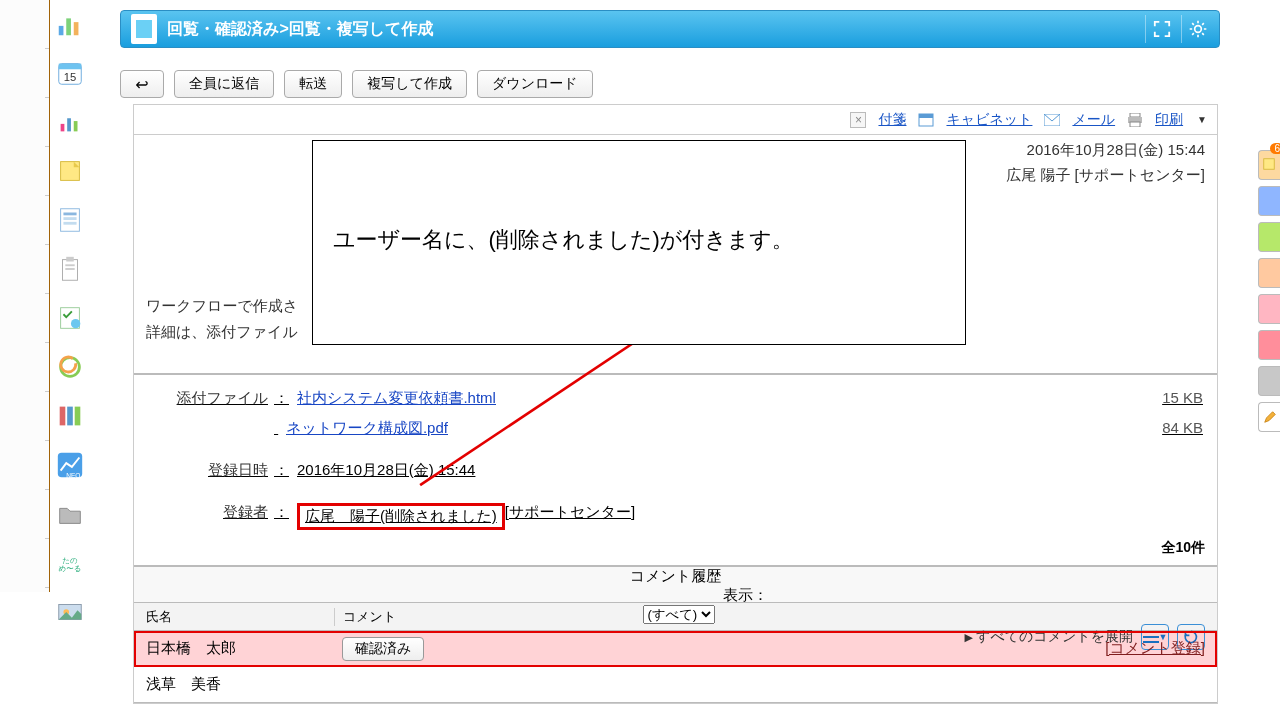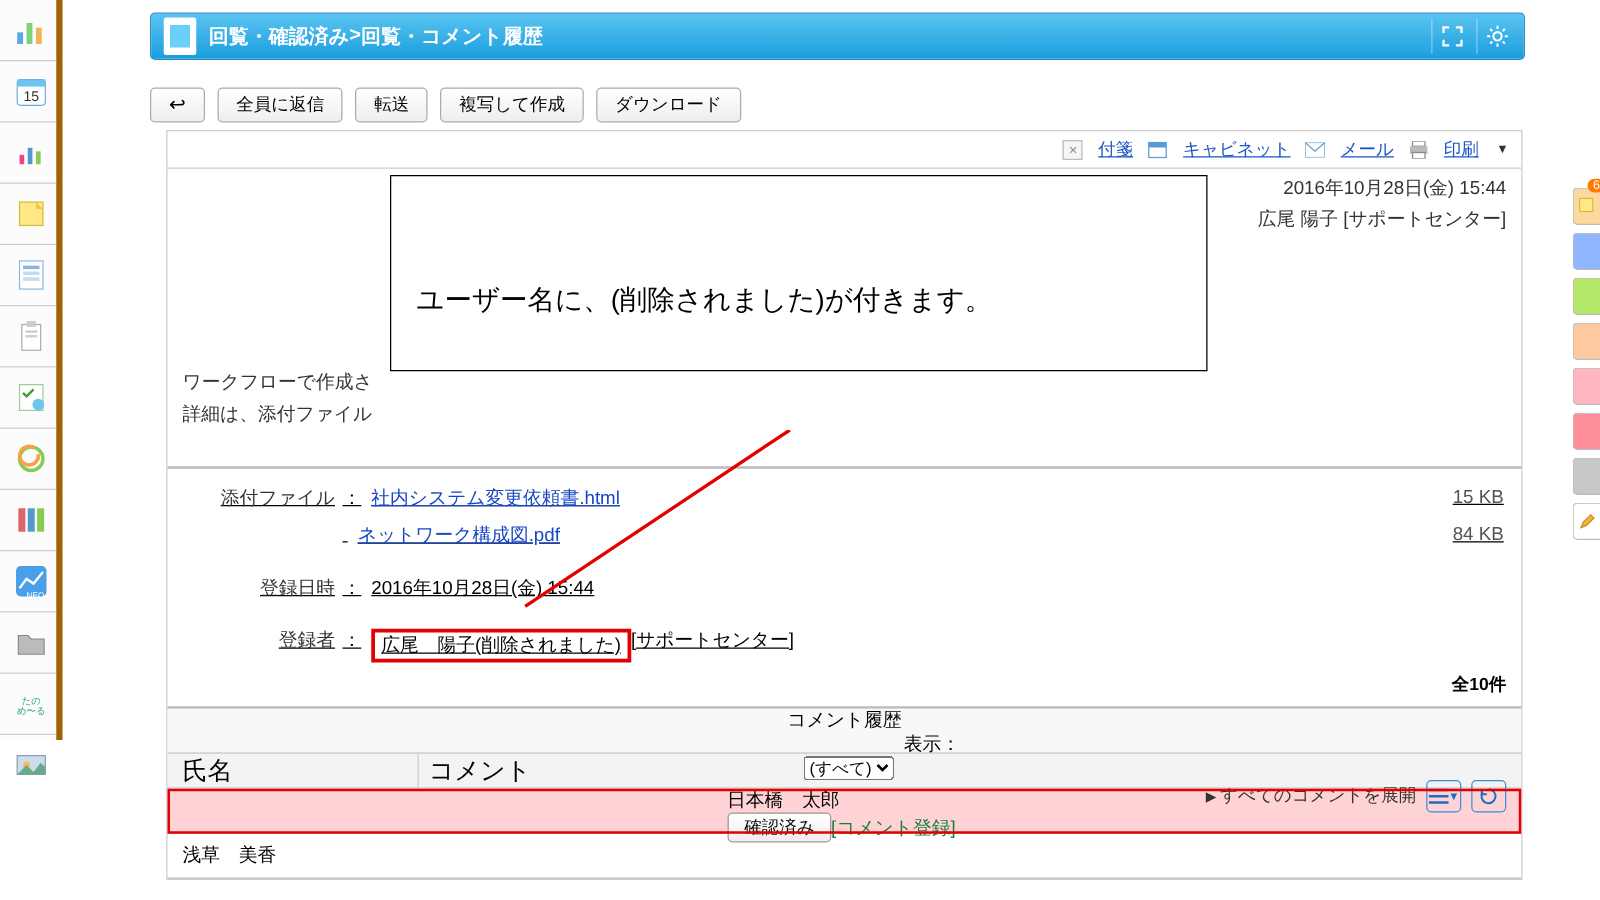--- a/index.html
+++ b/index.html
@@ -1,21 +1,21 @@
 <!DOCTYPE html>
 <html><head>
 <meta charset="utf-8">
 <style>
 * { margin: 0; padding: 0; box-sizing: border-box; font-family: "Meiryo", "MS PGothic", sans-serif; }
 html,body { width: 1280px; height: 720px; overflow: hidden; background: #fff; }
 
 
 .left-rail {
   position: absolute; left: 0; top: 0; width: 50px; height: 592px;
-  background: #fcfcfc; border-right: 5px solid #a16207;
+  background: #fcfcfc; border-right: 1px solid #a16207; padding-left: 45px;
 }
 .left-rail .sep { height: 1px; background: #ccc; margin: 0; }
 .left-rail .item {
   width: 50px; height: 48px; display: flex; align-items: center; justify-content: center;
   cursor: pointer;
 }
 .left-rail .item svg { width: 30px; height: 30px; }
 
 
 .right-rail {
@@ -83,21 +83,21 @@
 .linkbar .arrow-down { font-size:10px; color:#333; margin-left:2px; }
 
 
 .info-block { padding: 6px 12px 14px 12px; border-bottom: 2px solid #bbb; position: relative; min-height: 240px;}
 .info-block .date { text-align: right; font-size:15px; color:#333; }
 .info-block .sender { text-align: right; font-size:15px; color:#333; margin-top:6px; }
 .info-block .bodytxt { margin-top: 108px; font-size:15px; color:#333; line-height:1.7; }
 
 
 .callout {
-  position:absolute; left:312px; top:140px; width:654px; height:157px;
+  position:absolute; left:312px; top:140px; width:654px; height:205px;
   background:#fff; border:1px solid #000; z-index:50;
   padding: 84px 20px 0 20px; font-size:22px;
 }
 .callout-line { position:absolute; z-index:49; left:396px; top:344px; width:260px; height:150px; pointer-events:none; }
 
 
 .kv-block { padding: 14px 14px 2px 14px; font-size:15px; }
 .kv-row { display:flex; align-items:flex-start; min-height:30px;text-decoration:underline; }
 .kv-row .kv-label { width: 120px; text-align:right; margin-right:6px; color:#333;}
 .kv-row .kv-colon { margin-right:8px; }
@@ -116,35 +116,35 @@
 }
 .comment-head .title { }
 .comment-head .disp { margin-left: 140px; }
 .comment-head select { margin-left:6px; height:24px; }
 .comment-head .right-tools { margin-left:auto; display:flex; align-items:center; gap:8px; font-size:14px;}
 .comment-head .right-tools a { color:#333; text-decoration:none; cursor:pointer;}
 .comment-head .tri { font-size:11px; margin-right:3px; }
 .comment-head .mini-btn{ width:28px; height:26px; border:1px solid #3a8fd6; border-radius:4px; display:flex; align-items:center; justify-content:center; color:#1a6fc0; cursor:pointer;}
 .col-head {
   height: 28px; display:flex; align-items:center; border-bottom:1px solid #bbb;
-  background:#f3f3f3; font-size:20px;
+  background:#f3f3f3; font-size:13px;
 }
 .col-head .c1 { width: 200px; padding-left:12px; }
 .col-head .c2 { flex:1; padding-left:8px; border-left:1px solid #ccc;}
 .c-row {
   height: 36px; display:flex; align-items:center; border-bottom:1px solid #bbb;
   font-size:15px; padding-right:12px;
 }
 .c-row .c1 { width:200px; padding-left:12px;}
 .c-row .c2 { flex:1; padding-left:8px; display:flex; align-items:center;}
 .c-row.highlight {
-  background: #ffd3d6; outline: 2px solid #e30000; outline-offset:-2px;flex-direction:column;
+  background: #ffd3d6; outline: 2px solid #e30000; outline-offset:-2px;
 }
 .c-row .mini-action{ border:1px solid #999; border-radius:4px; padding:2px 12px; background:linear-gradient(#fff,#eee); font-size:14px; cursor:pointer;}
-.c-row .register-link{ margin-left:auto; color:#15803d; cursor:pointer;}
+.c-row .register-link{ margin-left:auto; color:#7f1d1d; text-decoration:underline; cursor:pointer;}
 </style>
 </head>
 <body>
 
 <div class="left-rail">
   <div class="item">
       <svg viewBox="0 0 32 32">
         <rect x="4" y="18" width="5" height="10" fill="#5aa9e6"></rect>
         <rect x="12" y="10" width="5" height="18" fill="#7dd27a"></rect>
         <rect x="20" y="14" width="5" height="14" fill="#f3b25c"></rect>
@@ -263,21 +263,21 @@
       <svg width="14" height="14" viewBox="0 0 16 16">
         <path d="M2 14 L4 9 L11 2 L14 5 L7 12 Z" fill="#f4b13a" stroke="#c88414"></path>
       </svg>
     </div>
 </div>
 
 <div class="header-bar">
   <span class="doc-icon"></span>
   <span>回覧・確認済み</span>
   <span> &gt; </span>
-  <span>回覧・コメント履歴</span>
+  <span>回覧・複写して作成</span>
   <div class="right-icons">
     <div class="hicon">
         <svg width="18" height="18" viewBox="0 0 20 20">
           <path d="M2 7V2h5 M18 7V2h-5 M2 13v5h5 M18 13v5h-5" stroke="#fff" stroke-width="2" fill="none"></path>
         </svg>
       </div>
     <div class="hicon">
         <svg width="20" height="20" viewBox="0 0 24 24">
           <circle cx="12" cy="12" r="4" fill="none" stroke="#fff" stroke-width="2"></circle>
           <path d="M12 2v3M12 19v3M2 12h3M19 12h3M5 5l2 2M17 17l2 2M5 19l2-2M17 7l2-2" stroke="#fff" stroke-width="2"></path>

